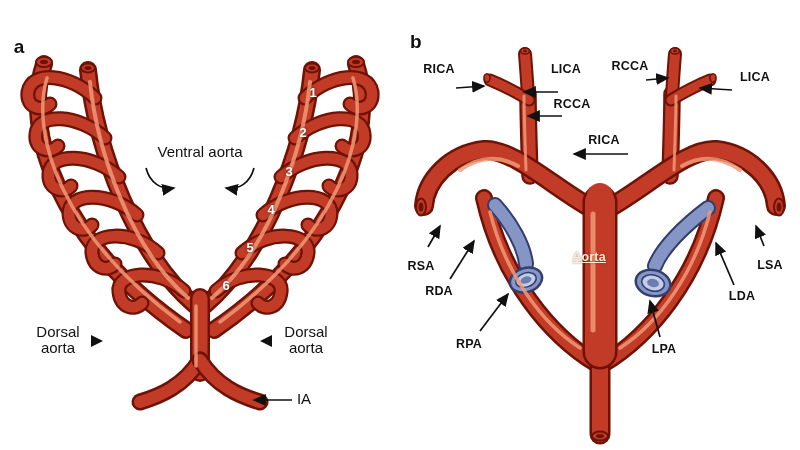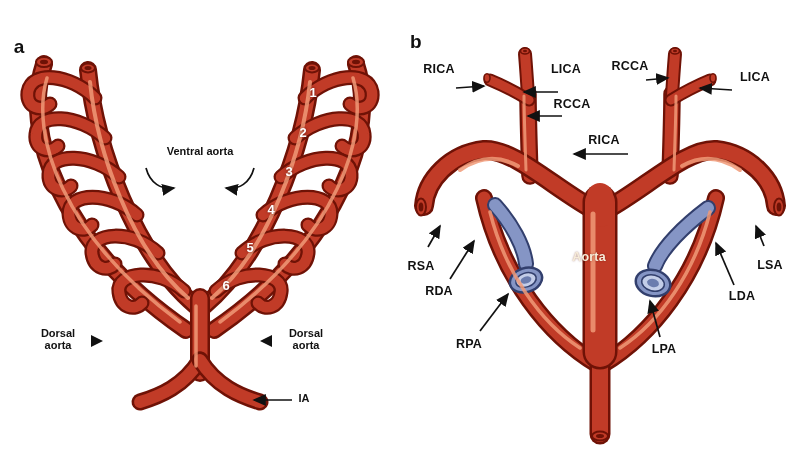--- a/index.html
+++ b/index.html
@@ -3,26 +3,26 @@
 <meta charset="utf-8">
 <style>
   html,body{margin:0;padding:0;background:#fff;}
   .figure{position:relative;width:800px;height:450px;background:#ffffff;overflow:hidden;
           font-family:"Liberation Sans",sans-serif;}
   .panel{position:absolute;top:0;width:400px;height:450px;}
   #panelA{left:0;} #panelB{left:400px;}
   .panel svg{position:absolute;left:0;top:0;}
   .plabel,.blabel,.num{position:absolute;transform:translate(-50%,-50%);color:#111;
           white-space:nowrap;text-align:center;}
-  .plabel{font-size:11px;font-weight:700;}
+  .plabel{font-size:15px;font-weight:400;}
   .blabel{font-size:12.5px;font-weight:600;letter-spacing:.2px;}
   .letter{font-size:19px;font-weight:700;}
   .wrap{white-space:normal;width:52px;line-height:1.08;}
   .num{font-size:13px;font-weight:700;color:#fff;text-shadow:0 0 3px rgba(60,0,0,.75);}
-  .aorta-label{color:#f6ecd9;font-weight:700;text-shadow:0 0 2px rgba(90,10,0,.5);}
+  .aorta-label{color:#f6ecd9;font-weight:700;text-shadow:0 0 2px rgba(90,10,0,.5);text-decoration:underline;}
   .tri-r,.tri-l{position:absolute;width:0;height:0;transform:translate(-50%,-50%);}
   .tri-r{border-top:6px solid transparent;border-bottom:6px solid transparent;border-left:12px solid #111;}
   .tri-l{border-top:6px solid transparent;border-bottom:6px solid transparent;border-right:12px solid #111;}
   
   .vo{stroke:#6f1206;fill:none;stroke-linecap:round;}
   .vf{stroke:#c13b27;fill:none;stroke-linecap:round;}
   .vh{stroke:#f09a78;fill:none;stroke-linecap:round;opacity:.85;}
   .bo{stroke:#323f6d;fill:none;stroke-linecap:round;}
   .bf{stroke:#8595c5;fill:none;stroke-linecap:round;}
   .arrow{stroke:#111;stroke-width:1.7;fill:none;}

